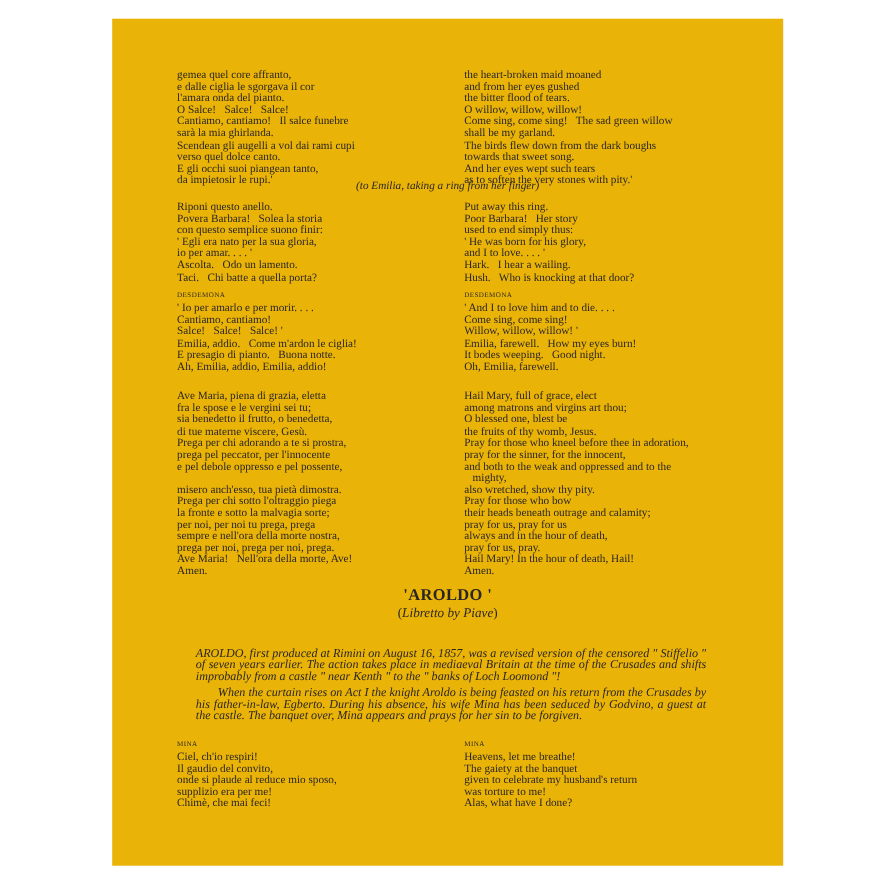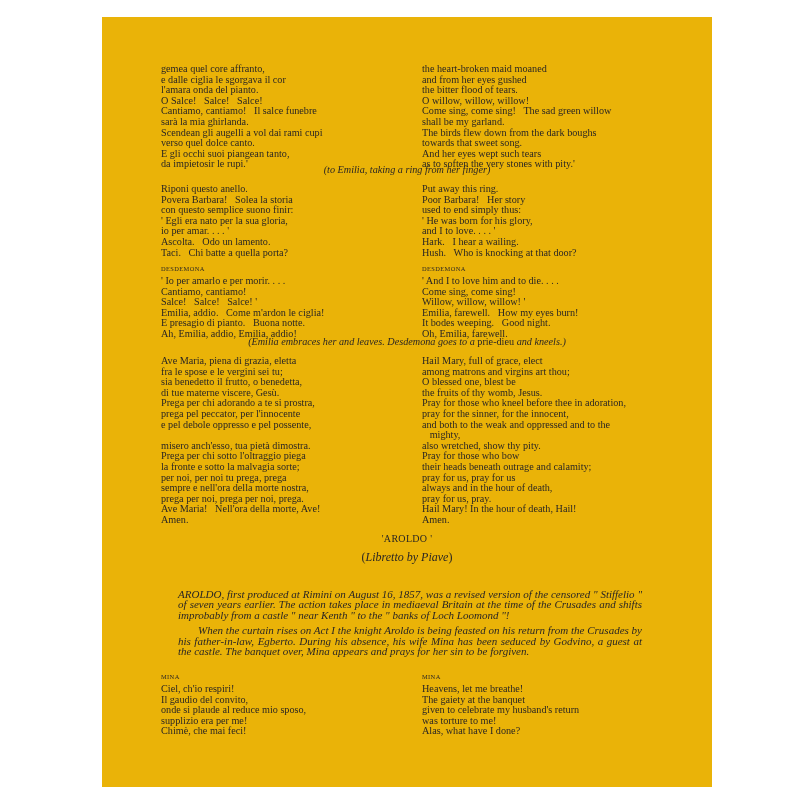--- a/index.html
+++ b/index.html
@@ -11,21 +11,21 @@
     }
     .page {
       position: absolute; left: 102px; top: 17px; width: 610px; height: 770px;
       background: #eab308;
     }
     .col { position: absolute; font-size: 10.2px; line-height: 10.6px; white-space: pre; }
     .col .line { display: block; }
     .speaker { position: absolute; font-size: 6.4px; letter-spacing: 0.4px; line-height: 8px; }
     .stage { position: absolute; left: 0; width: 610px; text-align: center; font-size: 10.2px; font-style: italic; line-height: 12px; }
     .stage .roman { font-style: normal; }
-    .title { position: absolute; left: 0; width: 610px; text-align: center; font-size: 10px; font-weight: normal; letter-spacing: 0.3px; }
+    .title { position: absolute; left: 0; width: 610px; text-align: center; font-size: 15px; font-weight: bold; letter-spacing: 0.3px; }
     .subtitle { position: absolute; left: 0; width: 610px; text-align: center; font-size: 12px; }
     .subtitle i { font-style: italic; }
     .band { position: absolute; left: 0; width: 610px; text-align: center; font-size: 10.2px; font-weight: bold; white-space: pre; }
     .synopsis { position: absolute; left: 76px; width: 464px; font-size: 11px; font-style: italic; line-height: 10.4px; text-align: justify; }
     .synopsis p { margin: 0; }
     .synopsis p.second { margin-top: 5px; text-indent: 20px; }
   </style>
 </head>
 <body>
 
@@ -37,23 +37,20 @@
   <div class="stage" style="top:147px;">(to Emilia, taking a ring from her finger)</div>
 
   <div class="col" style="left:59px; top:167px;"><span class="line">Riponi questo anello.</span><span class="line">Povera Barbara!   Solea la storia</span><span class="line">con questo semplice suono finir:</span><span class="line">' Egli era nato per la sua gloria,</span><span class="line">io per amar. . . . '</span><span class="line">Ascolta.   Odo un lamento.</span><span class="line">Taci.   Chi batte a quella porta?</span></div>
   <div class="col" style="left:320px; top:167px;"><span class="line">Put away this ring.</span><span class="line">Poor Barbara!   Her story</span><span class="line">used to end simply thus:</span><span class="line">' He was born for his glory,</span><span class="line">and I to love. . . . '</span><span class="line">Hark.   I hear a wailing.</span><span class="line">Hush.   Who is knocking at that door?</span></div>
 
   <div class="speaker" style="left:59px; top:248px;">DESDEMONA</div>
   <div class="speaker" style="left:320px; top:248px;">DESDEMONA</div>
   <div class="col" style="left:59px; top:259px;"><span class="line">' Io per amarlo e per morir. . . .</span><span class="line">Cantiamo, cantiamo!</span><span class="line">Salce!   Salce!   Salce! '</span><span class="line">Emilia, addio.   Come m'ardon le ciglia!</span><span class="line">E presagio di pianto.   Buona notte.</span><span class="line">Ah, Emilia, addio, Emilia, addio!</span></div>
   <div class="col" style="left:320px; top:259px;"><span class="line">' And I to love him and to die. . . .</span><span class="line">Come sing, come sing!</span><span class="line">Willow, willow, willow! '</span><span class="line">Emilia, farewell.   How my eyes burn!</span><span class="line">It bodes weeping.   Good night.</span><span class="line">Oh, Emilia, farewell.</span></div>
 
-  <div class="stage" style="top:319px;">
-    <span>(Emilia embraces her and leaves.   Desdemona goes to a </span><span class="roman">prie-dieu</span><span> and kneels.)</span>
-  </div>
 
   <div class="col" style="left:59px; top:339px;"><span class="line">Ave Maria, piena di grazia, eletta</span><span class="line">fra le spose e le vergini sei tu;</span><span class="line">sia benedetto il frutto, o benedetta,</span><span class="line">di tue materne viscere, Gesù.</span><span class="line">Prega per chi adorando a te si prostra,</span><span class="line">prega pel peccator, per l'innocente</span><span class="line">e pel debole oppresso e pel possente,</span><span class="line">&nbsp;</span><span class="line">misero anch'esso, tua pietà dimostra.</span><span class="line">Prega per chi sotto l'oltraggio piega</span><span class="line">la fronte e sotto la malvagia sorte;</span><span class="line">per noi, per noi tu prega, prega</span><span class="line">sempre e nell'ora della morte nostra,</span><span class="line">prega per noi, prega per noi, prega.</span><span class="line">Ave Maria!   Nell'ora della morte, Ave!</span><span class="line">Amen.</span></div>
   <div class="col" style="left:320px; top:339px;"><span class="line">Hail Mary, full of grace, elect</span><span class="line">among matrons and virgins art thou;</span><span class="line">O blessed one, blest be</span><span class="line">the fruits of thy womb, Jesus.</span><span class="line">Pray for those who kneel before thee in adoration,</span><span class="line">pray for the sinner, for the innocent,</span><span class="line">and both to the weak and oppressed and to the</span><span class="line">   mighty,</span><span class="line">also wretched, show thy pity.</span><span class="line">Pray for those who bow</span><span class="line">their heads beneath outrage and calamity;</span><span class="line">pray for us, pray for us</span><span class="line">always and in the hour of death,</span><span class="line">pray for us, pray.</span><span class="line">Hail Mary! In the hour of death, Hail!</span><span class="line">Amen.</span></div>
 
   <div class="title" style="top:516px;">'AROLDO '</div>
   <div class="subtitle" style="top:533px;"><span>(</span><i>Libretto by Piave</i><span>)</span></div>
 
   <div class="synopsis" style="top:572px;">
     <p>AROLDO, first produced at Rimini on August 16, 1857, was a revised version of the censored " Stiffelio " of seven years earlier.  The action takes place in mediaeval Britain at the time of the Crusades and shifts improbably from a castle " near Kenth " to the " banks of Loch Loomond "!</p>
     <p class="second">When the curtain rises on Act I the knight Aroldo is being feasted on his return from the Crusades by his father-in-law, Egberto.  During his absence, his wife Mina has been seduced by Godvino, a guest at the castle.  The banquet over, Mina appears and prays for her sin to be forgiven.</p>

